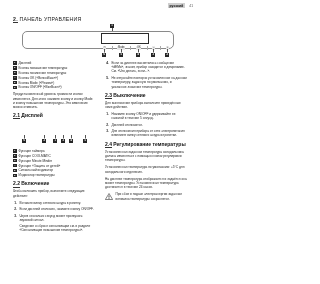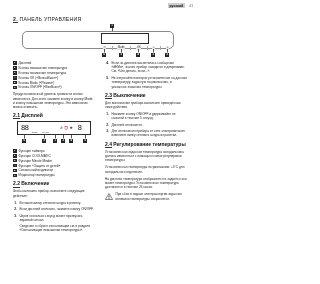--- a/index.html
+++ b/index.html
@@ -202,31 +202,20 @@
     </ul>
 
     <p class="body" style="margin-top:3px;">Предустановленный уровень гром­кости кнопок изменяется. Для этого на­жмите кнопку и кнопку Mode и кнопку повышения температуры. Это изменение можно отменить.</p>
 
     <h2>
       <span class="sn">2.1</span>
       <span>Дисплей</span>
     </h2>
 
     <div class="dispfig">
-      <div class="dispbox">
-        <span class="seg" style="margin-left:3px;">88</span>
-        <span style="margin-left:3px;">
-          <span class="minilabel">COOL</span>
-          <span class="minilabel">MATIC</span>
-        </span>
-        <span class="glyph" style="margin-left:11px;">⏱</span>
-        <span class="glyph" style="margin-left:1.5px;">⏰</span>
-        <span class="glyph" style="margin-left:1.5px;">❋</span>
-        <span class="seg" style="margin-left:5px;">8</span>
-      </div>
 
       <div class="tick" style="left:11px;top:14px;height:3.5px;"></div>
       <div class="cal" style="left:9.3px;top:17.5px;">6</div>
 
       <div class="tick" style="left:31px;top:14px;height:3.5px;"></div>
       <div class="cal" style="left:29.3px;top:17.5px;">2</div>
 
       <div class="tick" style="left:42px;top:14px;height:3.5px;"></div>
       <div class="cal" style="left:40.3px;top:17.5px;">1</div>
 

